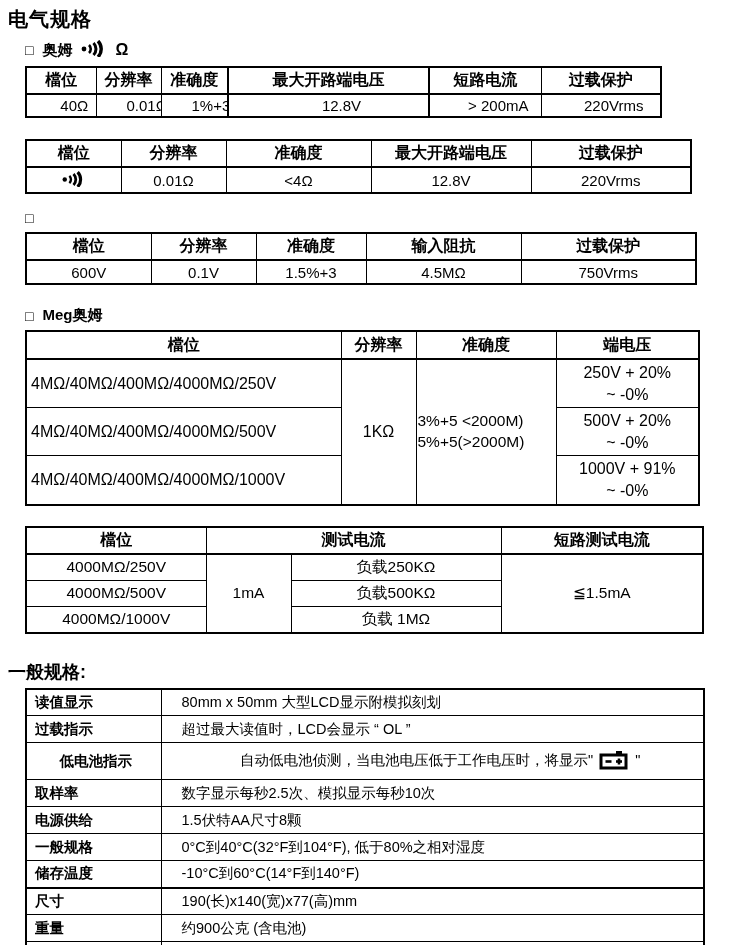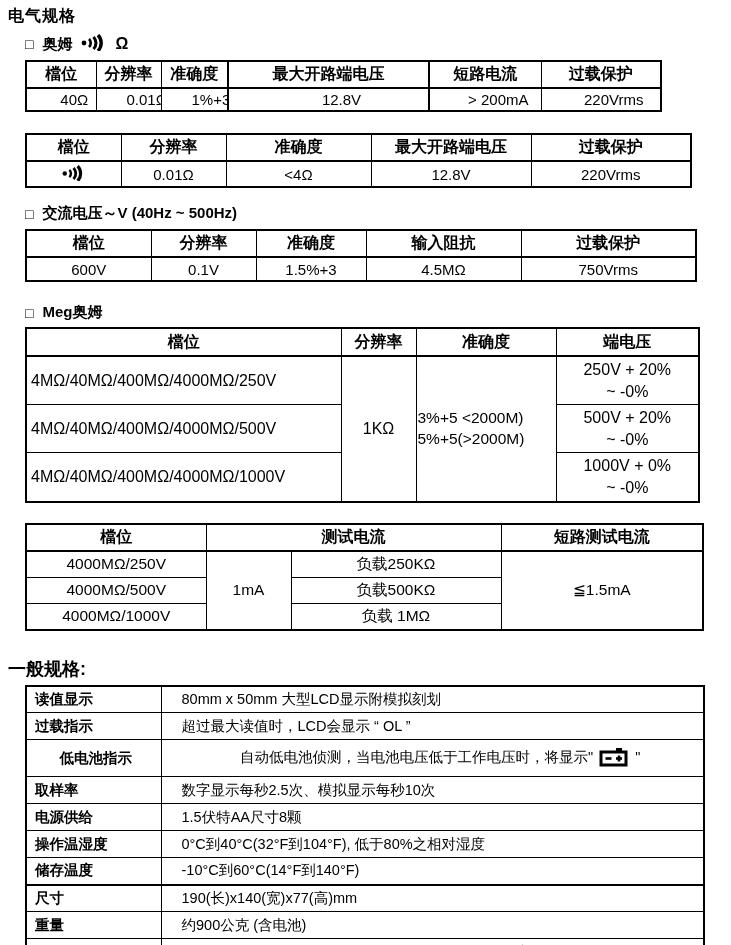--- a/index.html
+++ b/index.html
@@ -4,21 +4,21 @@
 <style>
   * { margin:0; padding:0; box-sizing:border-box; }
   html,body { background:#ffffff; }
   body {
     width:731px; height:945px; overflow:hidden;
     font-family:"Liberation Sans","DejaVu Sans",sans-serif;
     color:#000; font-size:15px;
   }
   .page { padding:6px 0 0 8px; }
 
-  .page-title { font-size:16px; font-weight:bold; letter-spacing:1px; }
+  .page-title { font-size:20px; font-weight:bold; letter-spacing:1px; }
   .general-title { font-size:18px; font-weight:bold; margin-top:26px; }
 
   .bullet-line {
     margin-left:17px; margin-top:7px;
     font-weight:bold; font-size:15px;
     display:flex; align-items:center; gap:9px;
   }
   .bullet-line .sq { font-size:14px; font-weight:normal; }
   .bullet-line .omega { font-size:16px; }
 
@@ -145,21 +145,20 @@
       <td>0.01Ω</td>
       <td>&lt;4Ω</td>
       <td>12.8V</td>
       <td>220Vrms</td>
     </tr>
   </tbody>
     </table>
 
   <div class="bullet-line" style="margin-top:16px">
     <span class="sq">□</span>
-    <span>交流电压～V (40Hz ~ 500Hz)</span>
   </div>
 
   <table class="t3">
     <colgroup>
         <col style="width:125px">
         <col style="width:105px">
         <col style="width:110px">
         <col style="width:155px">
         <col style="width:175px">
       </colgroup>
@@ -215,21 +214,21 @@
     <tr>
       <td class="range">4MΩ/40MΩ/400MΩ/4000MΩ/500V</td>
       <td>
         <span class="l">500V  + 20%</span>
         <span class="l">~ -0%</span>
       </td>
     </tr>
     <tr>
       <td class="range">4MΩ/40MΩ/400MΩ/4000MΩ/1000V</td>
       <td>
-        <span class="l">1000V + 0%</span>
+        <span class="l">1000V + 91%</span>
         <span class="l">~ -0%</span>
       </td>
     </tr>
   </tbody>
     </table>
 
   <table class="t5">
     <colgroup>
         <col style="width:180px">
         <col style="width:85px">
@@ -293,21 +292,21 @@
     </tr>
     <tr>
       <td class="lbl">取样率</td>
       <td class="val">数字显示每秒2.5次、模拟显示每秒10次</td>
     </tr>
     <tr>
       <td class="lbl">电源供给</td>
       <td class="val">1.5伏特AA尺寸8颗</td>
     </tr>
     <tr>
-      <td class="lbl">操作温湿度</td>
+      <td class="lbl">一般规格</td>
       <td class="val">0°C到40°C(32°F到104°F), 低于80%之相对湿度</td>
     </tr>
     <tr>
       <td class="lbl">储存温度</td>
       <td class="val">-10°C到60°C(14°F到140°F)</td>
     </tr>
     <tr class="thickTop">
       <td class="lbl">尺寸</td>
       <td class="val">190(长)x140(宽)x77(高)mm</td>
     </tr>

